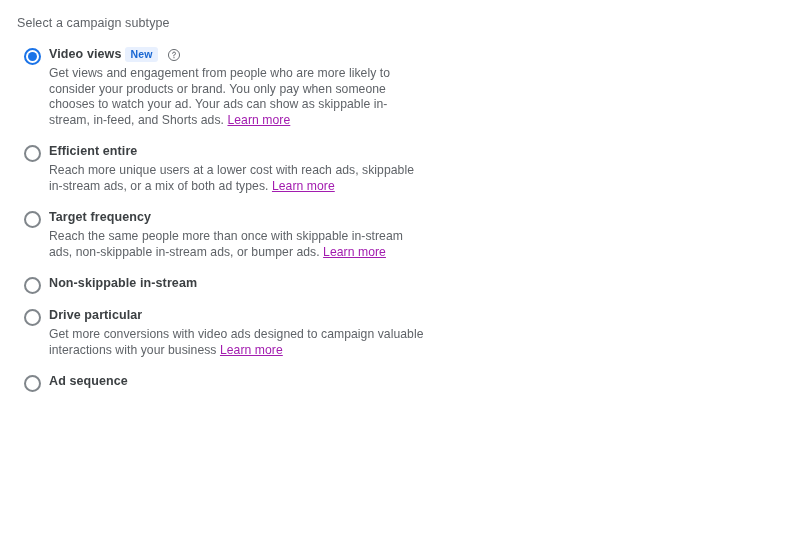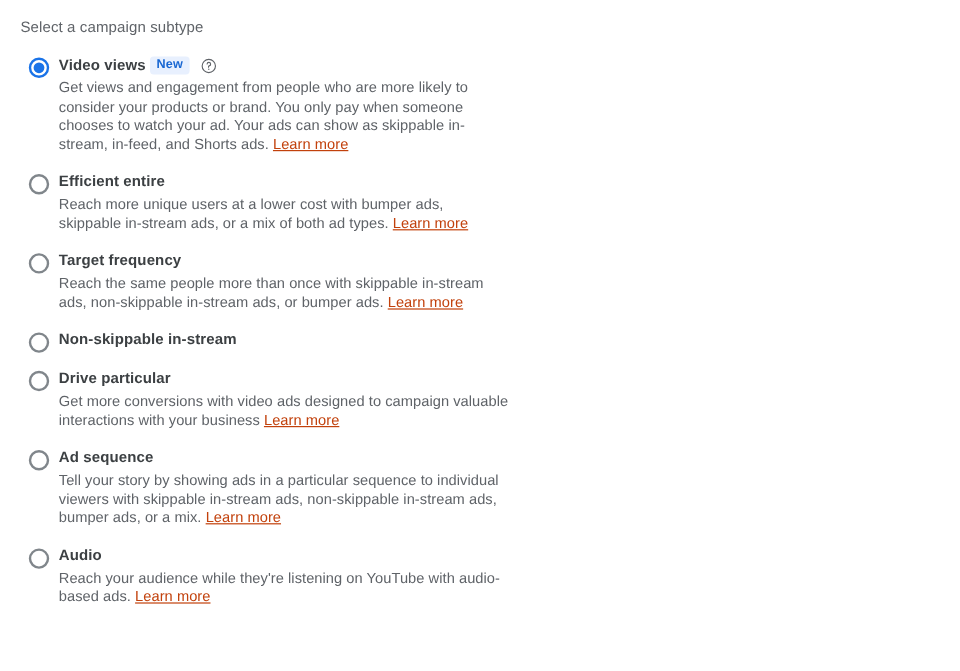--- a/index.html
+++ b/index.html
@@ -113,21 +113,21 @@
 
   .option-desc {
     font-size: 12.2px;
     line-height: 15.5px;
     color: #5f6368;
     letter-spacing: 0.05px;
     max-width: 375px;
   }
 
   .learn-more {
-    color: #c2410c;
+    color: #a21caf;
     text-decoration: underline;
     cursor: pointer;
   }
 </style>
 </head>
 <body>
 
 <div class="page">
 
   <div class="section-title">Select a campaign subtype</div>
@@ -146,21 +146,21 @@
             </svg>
           </span>
         </div>
         <div class="option-desc"><span>Get views and engagement from people who are more likely to consider your products or brand. You only pay when someone chooses to watch your ad. Your ads can show as skippable in-stream, in-feed, and Shorts ads.</span> <a class="learn-more">Learn more</a></div>
       </div>
       <div class="option">
         <span class="radio"></span>
         <div class="option-head">
           <span class="option-label">Efficient entire</span>
         </div>
-        <div class="option-desc"><span>Reach more unique users at a lower cost with bumper ads, skippable in-stream ads, or a mix of both ad types.</span> <a class="learn-more">Learn more</a></div>
+        <div class="option-desc"><span>Reach more unique users at a lower cost with reach ads, skippable in-stream ads, or a mix of both ad types.</span> <a class="learn-more">Learn more</a></div>
       </div>
       <div class="option">
         <span class="radio"></span>
         <div class="option-head">
           <span class="option-label">Target frequency</span>
         </div>
         <div class="option-desc"><span>Reach the same people more than once with skippable in-stream ads, non-skippable in-stream ads, or bumper ads.</span> <a class="learn-more">Learn more</a></div>
       </div>
       <div class="option">
         <span class="radio"></span>
@@ -173,24 +173,16 @@
         <div class="option-head">
           <span class="option-label">Drive particular</span>
         </div>
         <div class="option-desc"><span>Get more conversions with video ads designed to campaign valuable interactions with your business</span> <a class="learn-more">Learn more</a></div>
       </div>
       <div class="option">
         <span class="radio"></span>
         <div class="option-head">
           <span class="option-label">Ad sequence</span>
         </div>
-        <div class="option-desc"><span>Tell your story by showing ads in a particular sequence to individual viewers with skippable in-stream ads, non-skippable in-stream ads, bumper ads, or a mix.</span> <a class="learn-more">Learn more</a></div>
-      </div>
-      <div class="option">
-        <span class="radio"></span>
-        <div class="option-head">
-          <span class="option-label">Audio</span>
-        </div>
-        <div class="option-desc"><span>Reach your audience while they're listening on YouTube with audio-based ads.</span> <a class="learn-more">Learn more</a></div>
       </div>
     </div>
 
 </div>
 
 </body></html>

